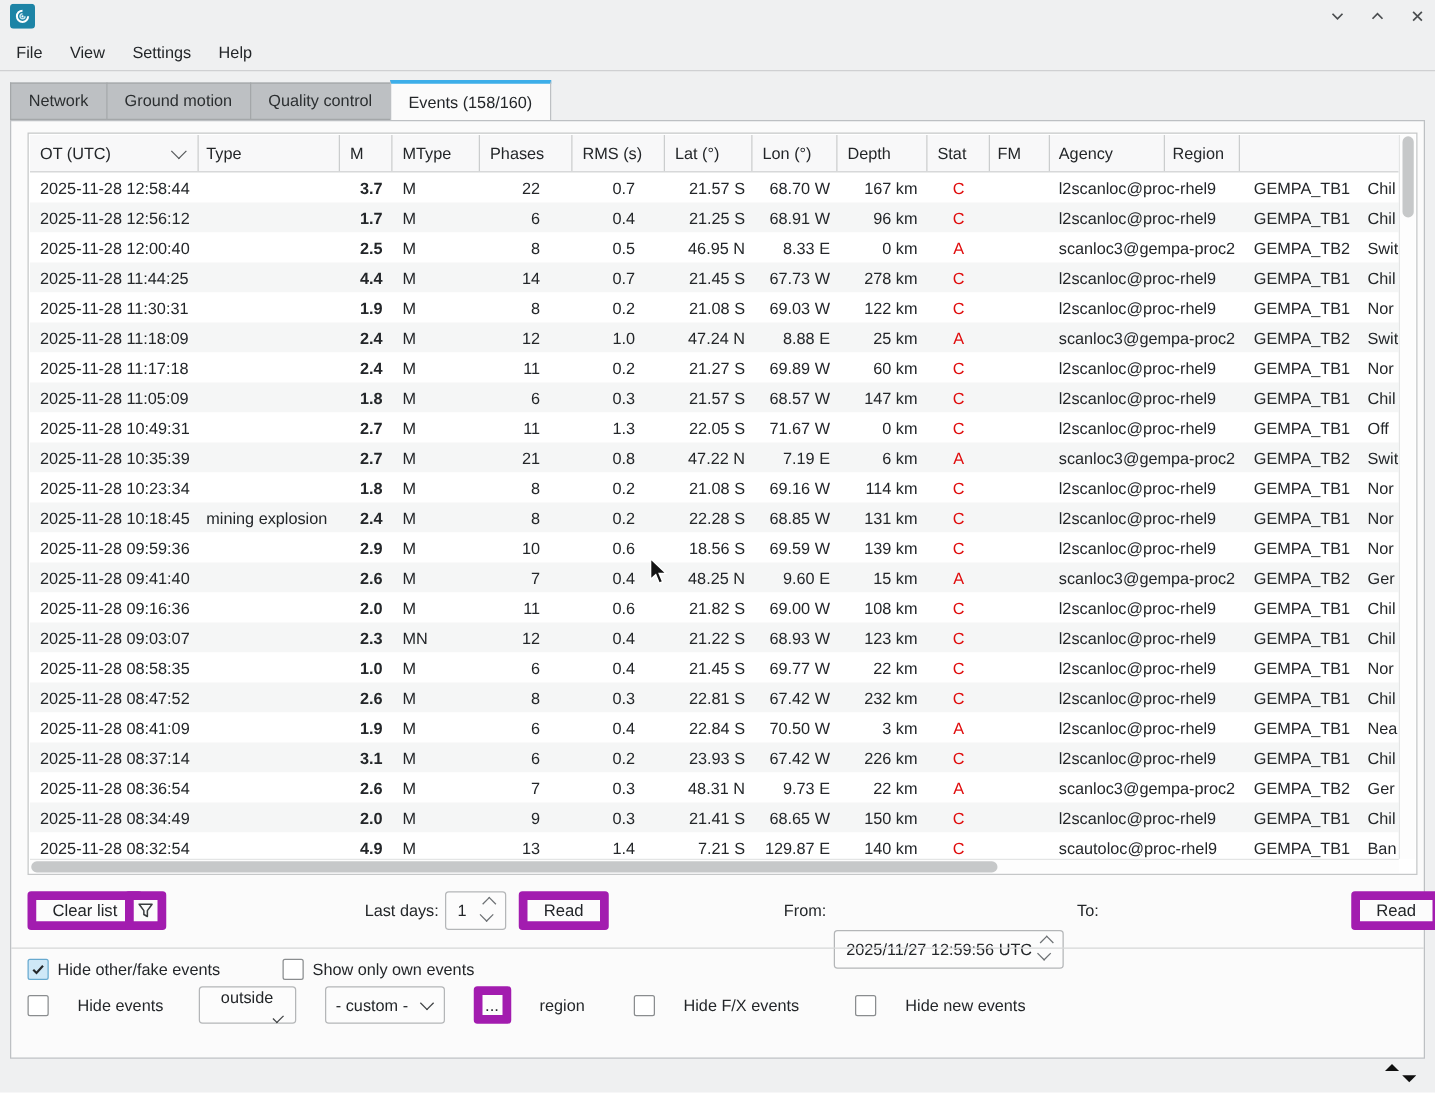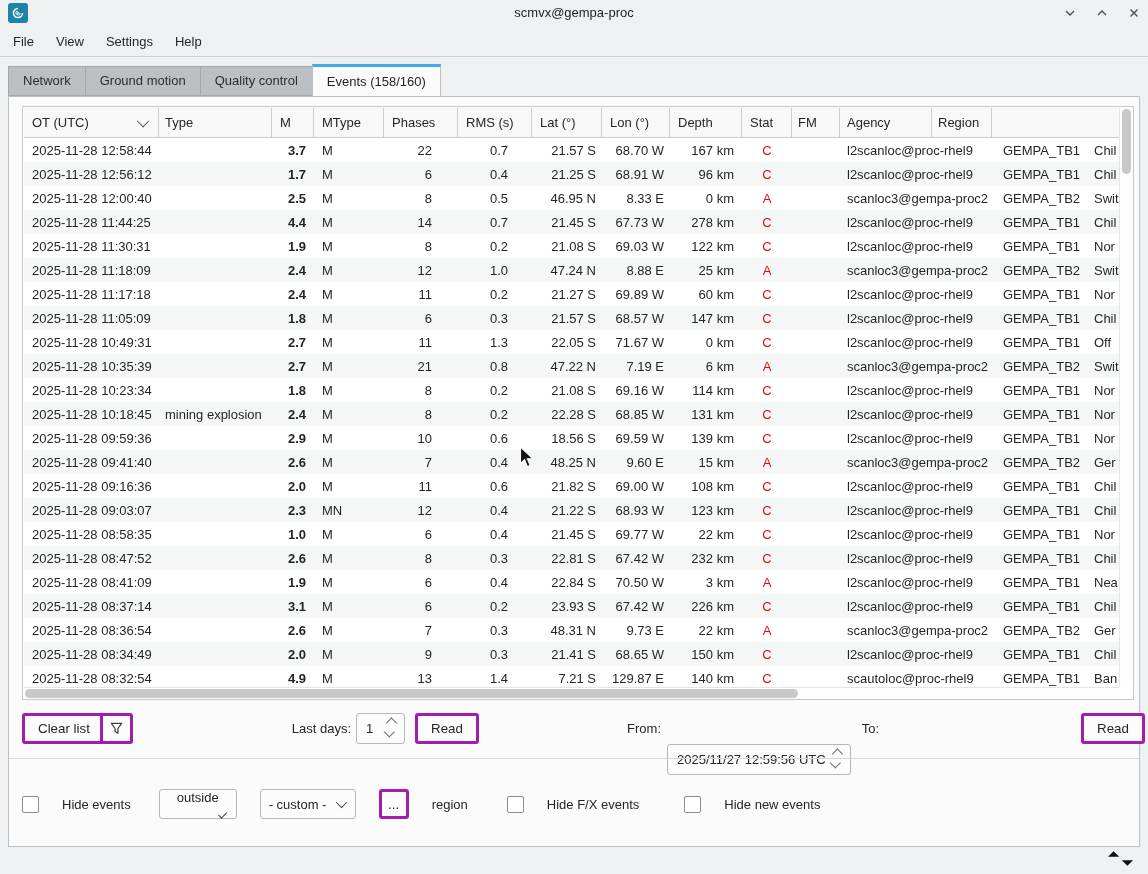--- a/index.html
+++ b/index.html
@@ -54,21 +54,21 @@
   .hcell.c2,.hcell.c4,.hcell.c5,.hcell.c6,.hcell.c7,.hcell.c8 { text-align:left; font-weight:normal; color:#232629; }
   .hcell.c9 { color:#232629; justify-content:flex-start; }
 
   
   .vscroll { position:absolute; top:1px; right:1px; bottom:12px; width:13px; background:#fdfdfd; border-left:1px solid #e4e5e5; }
   .vthumb { position:absolute; top:1px; left:2px; width:9px; height:65px; background:#c6c8c9; border-radius:5px; }
   .hscroll { position:absolute; left:1px; right:14px; bottom:1px; height:11px; background:#fdfdfd; border-top:1px solid #e4e5e5; }
   .hthumb { position:absolute; top:1px; left:1px; width:773px; height:9px; background:#c6c8c9; border-radius:5px; }
 
   
-  .btn { height:31px; background:#fcfcfc; border:3px solid #a21caf; border-radius:3px; display:inline-flex; align-items:center; justify-content:center; padding:0 13px; color:#232629; }
+  .btn { height:31px; background:#fcfcfc; border:7px solid #a21caf; border-radius:3px; display:inline-flex; align-items:center; justify-content:center; padding:0 13px; color:#232629; }
   .ctrl { position:absolute; }
   .lbl { color:#232629; white-space:nowrap; }
   .spinbox { height:31px; background:#fcfcfc; border:1px solid #b4b6b8; border-radius:3px; display:flex; align-items:center; position:relative; }
   .spinbox input { border:none; outline:none; background:transparent; font:13px "Liberation Sans",sans-serif; color:#232629; padding-left:9px; width:calc(100% - 20px); }
   .spin-arrows { position:absolute; right:4px; top:0; bottom:0; width:14px; display:flex; flex-direction:column; justify-content:center; gap:3px; }
   .chev { width:8px; height:8px; border-left:1.4px solid #6c7073; border-bottom:1.4px solid #6c7073; }
   .chev.up { transform:rotate(135deg) translate(-1px,-1px); }
   .chev.down { transform:rotate(-45deg) translate(1px,-2px); }
 
   .separator { position:absolute; left:0; width:1130px; height:1px; background:#d6d7d8; }
@@ -89,21 +89,20 @@
 </head>
 <body>
 
 <div class="titlebar">
   <svg class="app-logo" viewBox="0 0 20 20">
     <rect x="0" y="0" width="20" height="20" rx="3" fill="#1d84a6"></rect>
     <path d="M14.5 10 a4.5 4.5 0 1 1 -4.5 -4.5" stroke="#ffffff" stroke-width="1.6" fill="none"></path>
     <path d="M12 10 a2 2 0 1 1 -2 -2" stroke="#bfe4f0" stroke-width="1.2" fill="none"></path>
     <circle cx="10" cy="10" r="0.9" fill="#ffffff"></circle>
   </svg>
-  <div class="title-text">scmvx@gempa-proc</div>
   <div class="win-controls">
     <span class="win-btn">
       <svg width="12" height="12" viewBox="0 0 12 12">
           <path d="M2 4 L6 8 L10 4" stroke="#4a4d4f" stroke-width="1.4" fill="none"></path>
         </svg>
     </span>
     <span class="win-btn">
       <svg width="12" height="12" viewBox="0 0 12 12">
           <path d="M2 8 L6 4 L10 8" stroke="#4a4d4f" stroke-width="1.4" fill="none"></path>
         </svg>
@@ -575,20 +574,32 @@
     <span class="spin-arrows">
         <span class="chev up"></span>
         <span class="chev down"></span>
       </span>
   </div>
   <div class="lbl ctrl" style="left:848px; top:624px; width:22px; text-align:right;">To:</div>
   <button class="btn ctrl" style="left:1072px; top:616px;">Read</button>
 
   <div class="separator" style="top:661px;"></div>
 
+  <div class="filter-row" style="left:13px; top:669px; height:18px; gap:7px;">
+    <span class="checkbox checked">
+      <svg class="check" viewBox="0 0 16 16">
+          <path d="M3.2 8.4 L6.4 11.6 L12.8 4.4" stroke="#24272a" stroke-width="2.1" fill="none"></path>
+        </svg>
+    </span>
+    <span class="lbl">Hide other/fake events</span>
+    <span class="checkbox" style="margin-left:43px;">
+      
+    </span>
+    <span class="lbl">Show only own events</span>
+  </div>
 
   <div class="filter-row" style="left:13px; top:692px; height:30px; gap:23px;">
     <span class="checkbox">
       
     </span>
     <span class="lbl">Hide events</span>
     <span class="combo" style="margin-left:5px; width:78px;flex-direction:column;">
       <span>outside</span>
       <span class="combo-chev"></span>
     </span>

